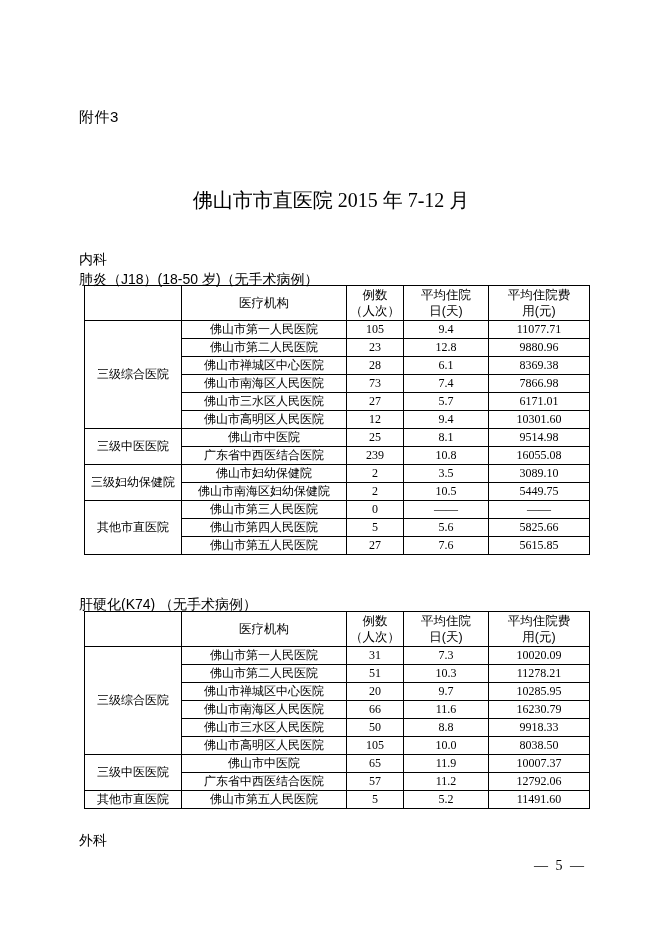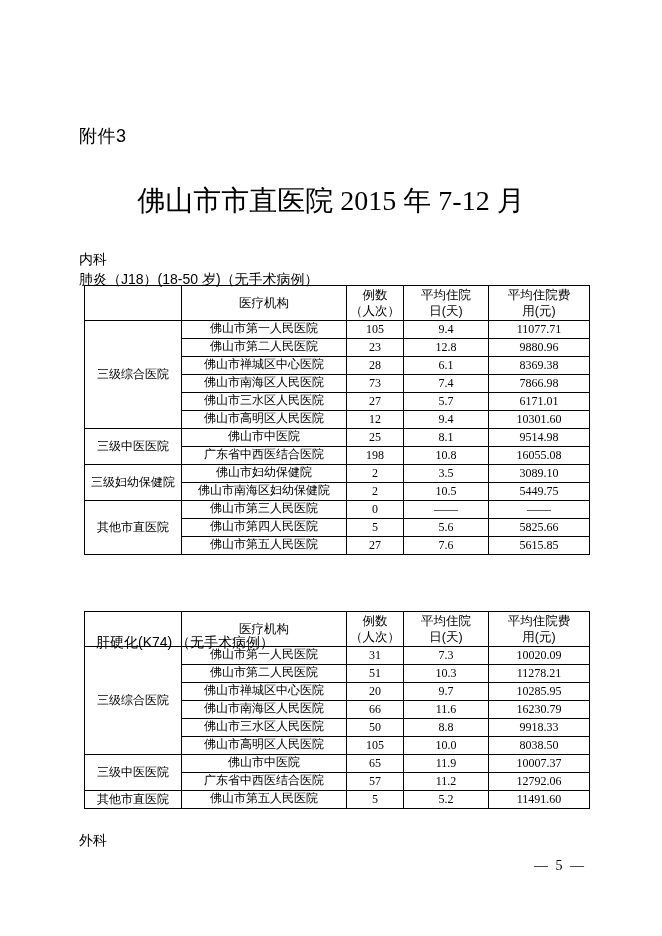--- a/index.html
+++ b/index.html
@@ -18,49 +18,49 @@
   .page {
     position: relative;
     width: 662px;
     height: 936px;
     box-sizing: border-box;
     padding: 0 76px;
   }
   .attachment-label {
     position: absolute;
     left: 79px;
-    top: 124px;
-    font-size: 18px;
+    top: 108px;
+    font-size: 15px;
     font-family: "Liberation Sans", sans-serif;
     letter-spacing: 0.5px;
   }
   .doc-title {
     position: absolute;
     left: 0;
     right: 0;
     top: 184px;
     text-align: center;
-    font-size: 28px;
+    font-size: 20px;
     line-height: 33px;
     font-family: "Liberation Serif", serif;
     font-weight: normal;
   }
   .doc-title .line {
     display: block;
     white-space: nowrap;
   }
   .section-label {
     position: absolute;
     font-size: 14px;
     font-family: "Liberation Sans", sans-serif;
     white-space: nowrap;
   }
   #dept-internal { left: 79px; top: 251px; }
   #sub-title-1   { left: 79px; top: 271px; }
-  #sub-title-2   { left: 96px; top: 596px; margin-top: 38px; }
+  #sub-title-2   { left: 79px; top: 596px; }
   #dept-surgery  { left: 79px; top: 832px; }
 
   .page-number {
     position: absolute;
     right: 76px;
     bottom: 62px;
     font-size: 14px;
     font-family: "Liberation Serif", serif;
     letter-spacing: 2px;
   }
@@ -92,21 +92,21 @@
     font-family: "Liberation Sans", sans-serif;
     font-size: 12.5px;
   }
   td.cat {
     font-family: "Liberation Sans", sans-serif;
     font-size: 12.5px;
     width: 96px;
     margin-top: 19px;
   }
   td.hosp {
-    font-family: Liberation Mono, monospace;
+    font-family: Liberation Sans, sans-serif;
     font-size: 12.5px;
     text-align: center;
     width: 164px;
   }
   td.num {
     font-family: "Liberation Serif", serif;
     font-size: 12.5px;
     width: 56px;
   }
   td.days { width: 84px; font-family: "Liberation Serif", serif; font-size: 12.5px; }
@@ -188,21 +188,21 @@
 
       <tr>
         <td class="cat" rowspan="2">三级中医医院</td>
         <td class="hosp">佛山市中医院</td>
         <td class="num">25</td>
         <td class="days">8.1</td>
         <td class="cost">9514.98</td>
       </tr>
       <tr>
         <td class="hosp">广东省中西医结合医院</td>
-        <td class="num">198</td>
+        <td class="num">239</td>
         <td class="days">10.8</td>
         <td class="cost">16055.08</td>
       </tr>
 
       <tr>
         <td class="cat" rowspan="2">三级妇幼保健院</td>
         <td class="hosp">佛山市妇幼保健院</td>
         <td class="num">2</td>
         <td class="days">3.5</td>
         <td class="cost">3089.10</td>

